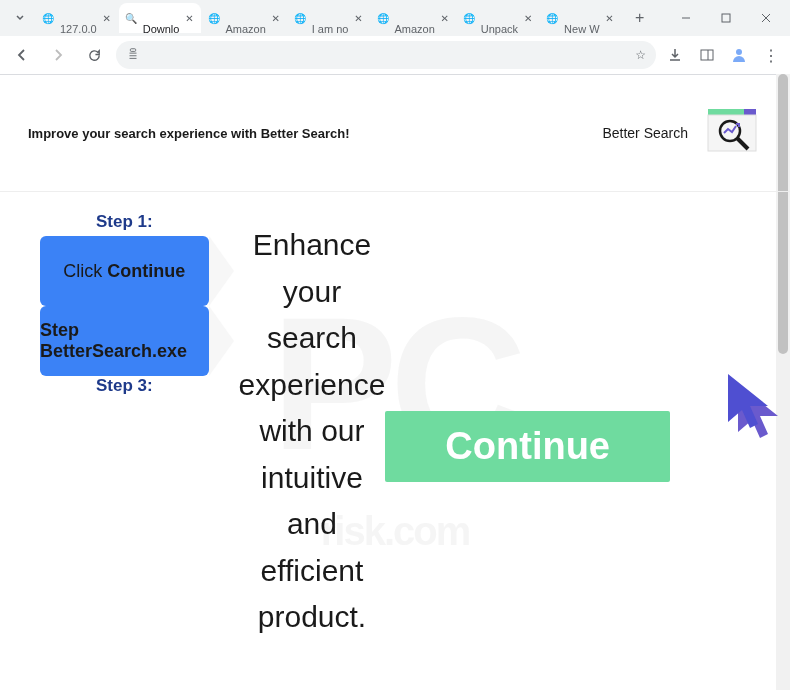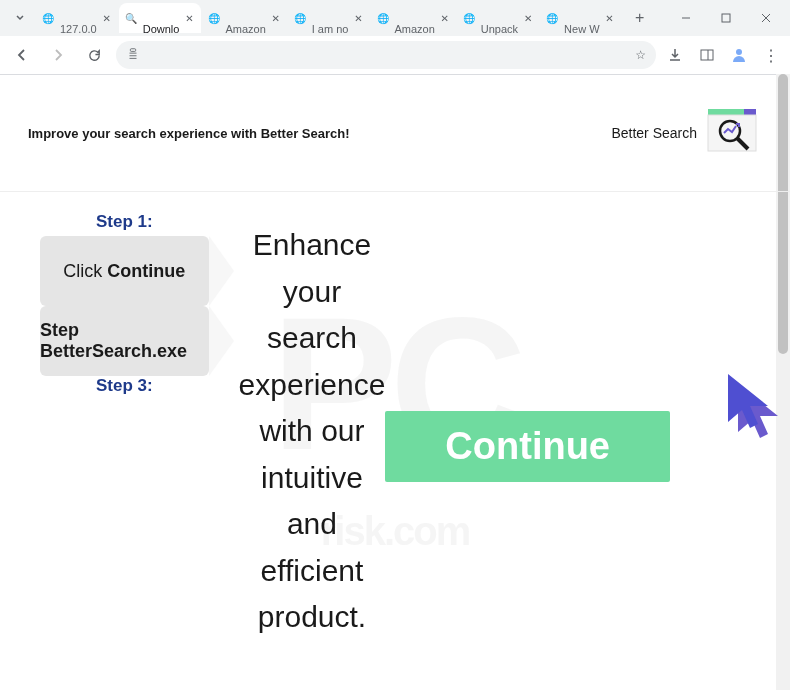--- a/index.html
+++ b/index.html
@@ -160,21 +160,21 @@
   text-align: right;
 }
 .tagline {
   font-size: 13px;
   font-weight: 600;
   color: #1a1a1a;
 }
 .brand-right {
   display: flex;
   align-items: center;
-  gap: 5px;
+  gap: 14px;
 }
 .brand-name {
   font-size: 14px;
   font-weight: 500;
   color: #1a1a1a;
 }
 .brand-icon {
   width: 60px;
   height: 60px;
   position: relative;
@@ -191,21 +191,21 @@
   flex-direction: column;
 }
 .step-label {
   text-align: center;
   font-size: 17px;
   font-weight: 600;
   color: #1e3a8a;
   margin-bottom: 4px;
 }
 .step-box {
-  background: #e5e5e5;
+  background: #3b82f6;
   height: 70px;
   display: flex;
   align-items: center;
   justify-content: center;
   font-size: 18px;
   color: #1a1a1a;
   position: relative;
   border-radius: 6px;
 }
 .step-box::before {

